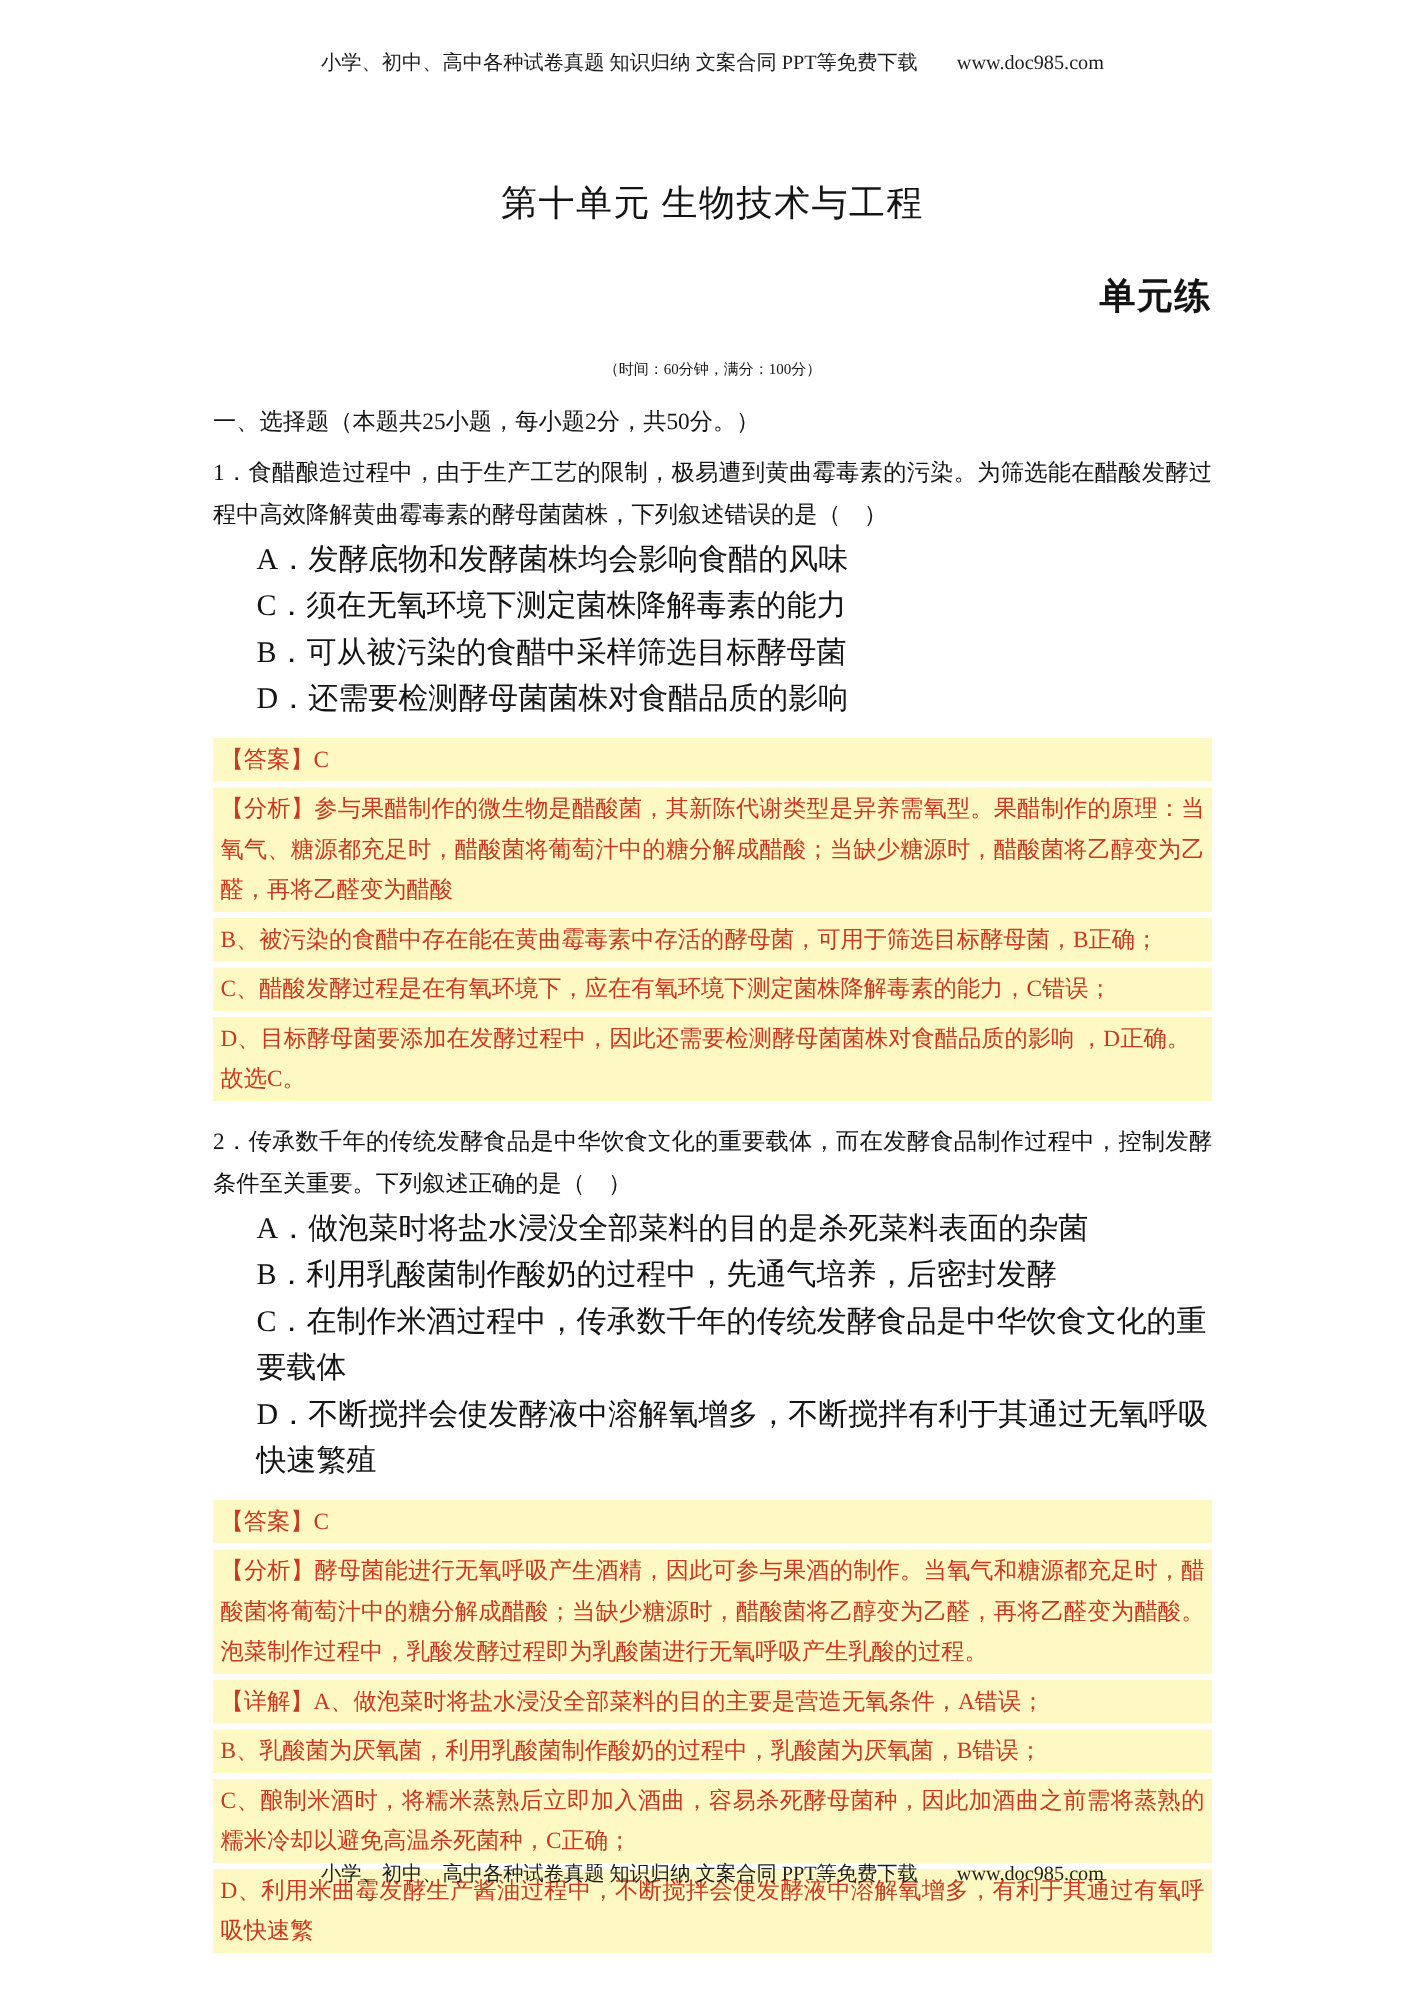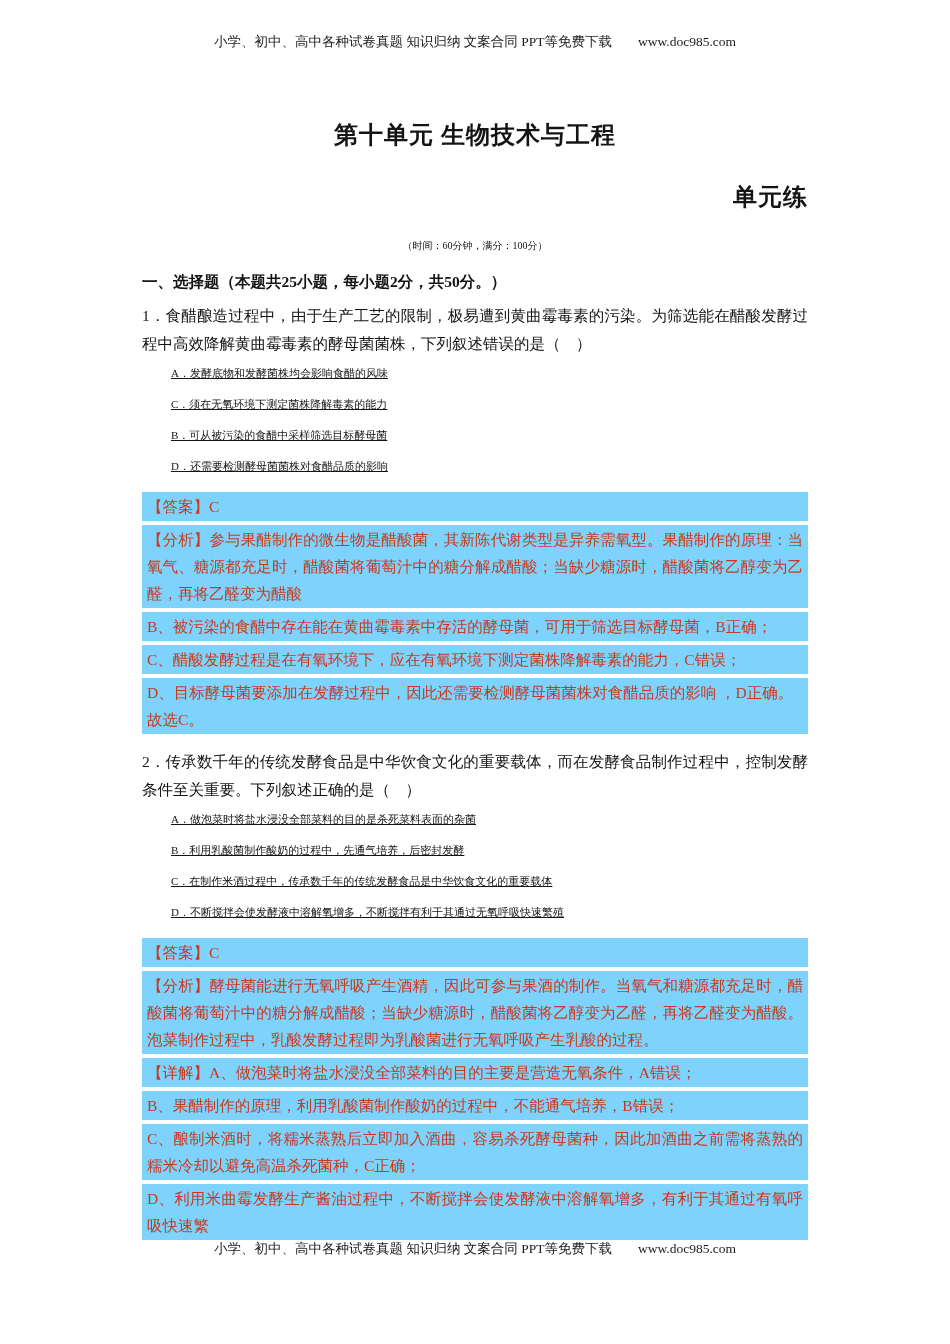--- a/index.html
+++ b/index.html
@@ -39,61 +39,60 @@
     color: #1c1c1c;
     text-decoration: none;
   }
   .content {
     padding: 0 85px;
   }
   .doc-title {
     margin: 68px 0 0 0;
     text-align: center;
     font-size: 24px;
-    font-weight: bold;
+    font-weight: normal;
     letter-spacing: 1px;
   }
   .doc-subtitle {
     margin: 30px 0 0 0;
     text-align: right;
     font-size: 24px;
     font-weight: bold;
     letter-spacing: 1px;
   }
   .meta {
     margin: 26px 0 0 0;
     text-align: center;
     font-size: 10px;
   }
   .section-header {
     margin: 14px 0 0 0;
     font-size: 15.5px;
-    font-weight: bold;
+    font-weight: normal;
     line-height: 29px;
   }
   .question {
     margin-top: 6px;
   }
   .question + .question {
     margin-top: 14px;
   }
   .stem {
     margin: 0;
     font-size: 15.5px;
     line-height: 28px;
     text-align: justify;
   }
   .option {
     margin: 0 0 0 29px;
-    font-size: 11px;
+    font-size: 20px;
     line-height: 31px;
-    text-decoration: underline;
   }
   .ans-band {
-    background: #7dd3fc;
+    background: #fef9c3;
     color: #c9391f;
     font-size: 15.5px;
     line-height: 27px;
     margin-top: 4px;
     padding: 1px 5px;
     text-align: justify;
   }
   .answer-line {
     margin-top: 10px;
   }
@@ -132,21 +131,21 @@
 
     <div class="question">
       <p class="stem">2．传承数千年的传统发酵食品是中华饮食文化的重要载体，而在发酵食品制作过程中，控制发酵条件至关重要。下列叙述正确的是（　）</p>
       <p class="option">A．做泡菜时将盐水浸没全部菜料的目的是杀死菜料表面的杂菌</p>
       <p class="option">B．利用乳酸菌制作酸奶的过程中，先通气培养，后密封发酵</p>
       <p class="option">C．在制作米酒过程中，传承数千年的传统发酵食品是中华饮食文化的重要载体</p>
       <p class="option">D．不断搅拌会使发酵液中溶解氧增多，不断搅拌有利于其通过无氧呼吸快速繁殖</p>
       <div class="ans-band answer-line">【答案】C</div>
       <div class="ans-band">【分析】酵母菌能进行无氧呼吸产生酒精，因此可参与果酒的制作。当氧气和糖源都充足时，醋酸菌将葡萄汁中的糖分解成醋酸；当缺少糖源时，醋酸菌将乙醇变为乙醛，再将乙醛变为醋酸。泡菜制作过程中，乳酸发酵过程即为乳酸菌进行无氧呼吸产生乳酸的过程。</div>
       <div class="ans-band">【详解】A、做泡菜时将盐水浸没全部菜料的目的主要是营造无氧条件，A错误；</div>
-      <div class="ans-band">B、果醋制作的原理，利用乳酸菌制作酸奶的过程中，不能通气培养，B错误；</div>
+      <div class="ans-band">B、乳酸菌为厌氧菌，利用乳酸菌制作酸奶的过程中，乳酸菌为厌氧菌，B错误；</div>
       <div class="ans-band">C、酿制米酒时，将糯米蒸熟后立即加入酒曲，容易杀死酵母菌种，因此加酒曲之前需将蒸熟的糯米冷却以避免高温杀死菌种，C正确；</div>
       <div class="ans-band">D、利用米曲霉发酵生产酱油过程中，不断搅拌会使发酵液中溶解氧增多，有利于其通过有氧呼吸快速繁</div>
     </div>
 
   </div>
 
   <div class="page-footer">
     <span>小学、初中、高中各种试卷真题 知识归纳 文案合同 PPT等免费下载</span><span class="url">www.doc985.com</span>
   </div>
 

